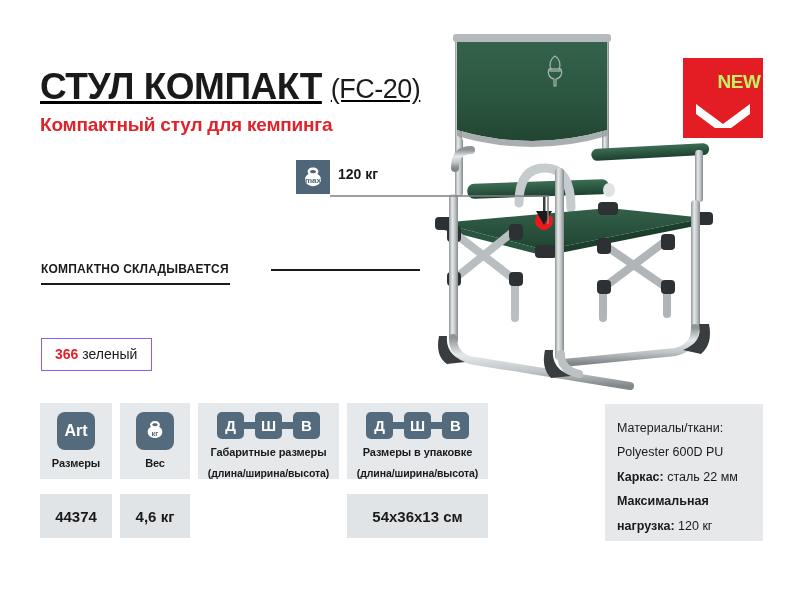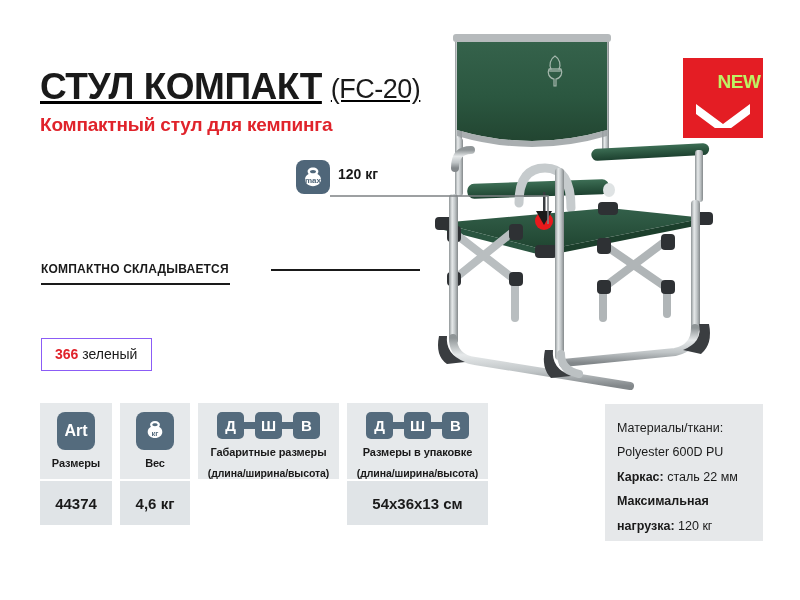--- a/index.html
+++ b/index.html
@@ -37,21 +37,21 @@
     position: absolute; top: 13px; left: 0; width: 100%;
     text-align: center; color: #bef264;
     font-size: 19px; font-weight: bold; letter-spacing: -0.5px; margin-left: 16px;
   }
   .new-badge .chev { position: absolute; left: 11px; top: 44px; width: 58px; height: 26px; }
 
   
   .callout { position: absolute; left: 296px; top: 160px; }
   .callout-icon {
     position: absolute; left: 0; top: 0;
-    width: 34px; height: 34px; background: #4f6679; border-radius: 8px; text-decoration: underline;
+    width: 34px; height: 34px; background: #4f6679; border-radius: 0; text-decoration: underline;
   }
   .callout-text {
     position: absolute; left: 42px; top: 6px;
     font-size: 14px; font-weight: bold; color: #1a1a1a; white-space: nowrap;
   }
   .leader { position: absolute; left: 330px; top: 178px; }
 
   
   .feature { position: absolute; }
   .feature .flabel {
@@ -69,21 +69,21 @@
     position: absolute; left: 41px; top: 338px;
     border: 1px solid #8b5cf6; background: #fff;
     padding: 7px 14px 8px 13px;
     font-size: 14px; color: #1a1a1a; white-space: nowrap;
   }
   .color-chip .code { color: #e0232b; font-weight: bold; }
   .color-chip .cname { font-weight: normal; }
 
   
   .spec-table { position: absolute; left: 40px; top: 403px; display: flex; gap: 8px; }
-  .spec-col { display: flex; flex-direction: column; gap: 2px; }
+  .spec-col { display: flex; flex-direction: column; gap: 15px; }
   .spec-head {
     background: #e6e9eb; display: flex; flex-direction: column;
     align-items: center; justify-content: flex-start;
     padding: 9px 6px 8px; height: 76px;
   }
   .spec-val {
     background: #e0e4e7; height: 44px;
     display: flex; align-items: center; justify-content: center;
     font-size: 15px; font-weight: bold; color: #1a1a1a; white-space: nowrap;
   }

